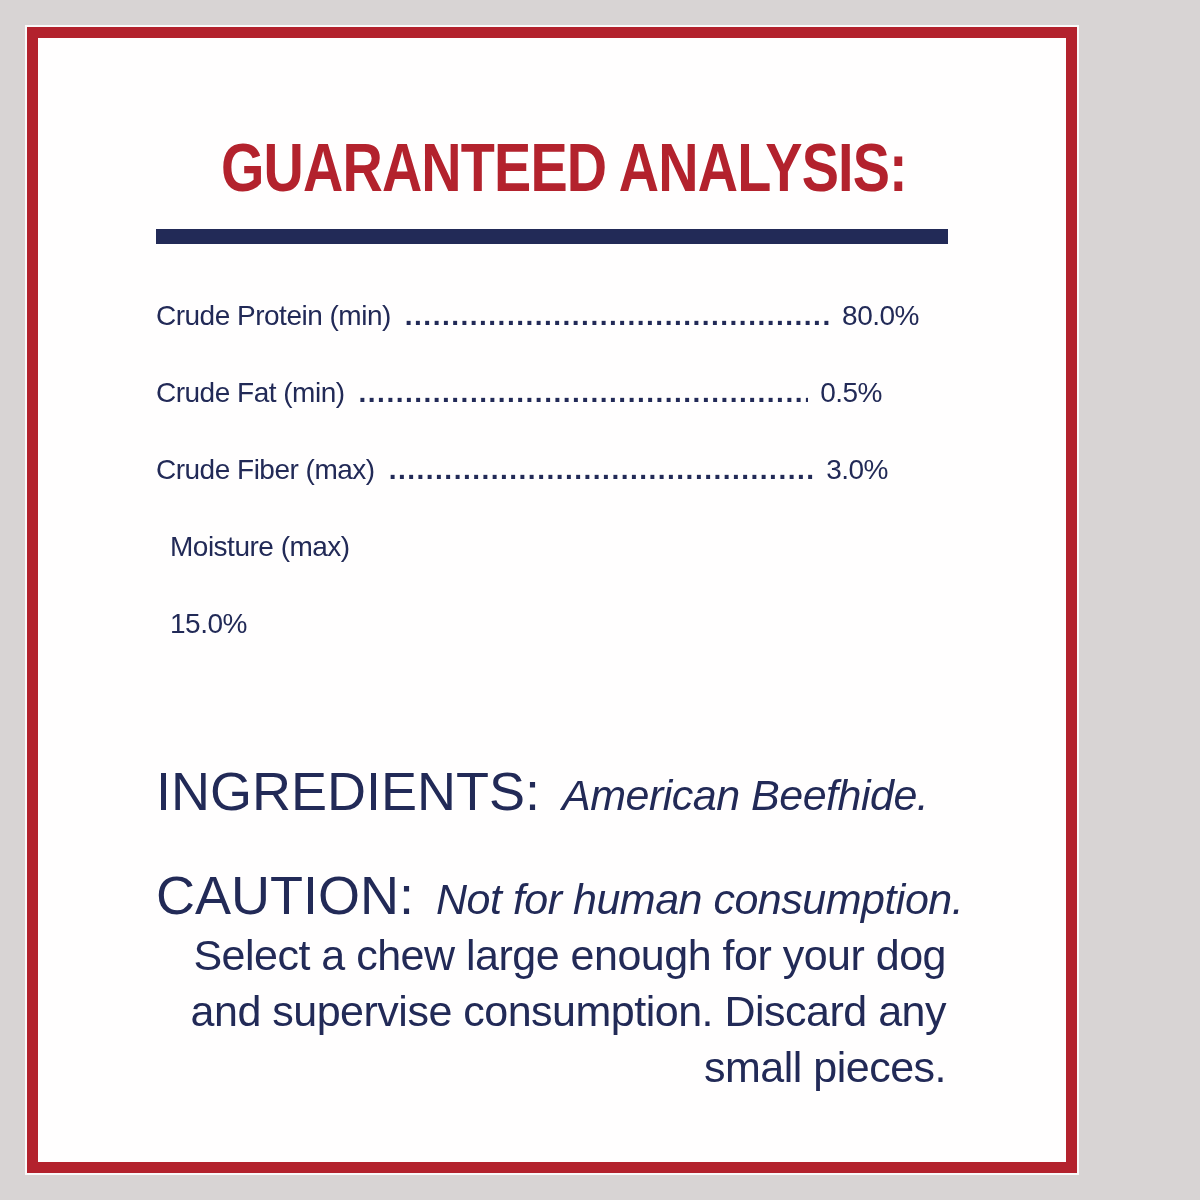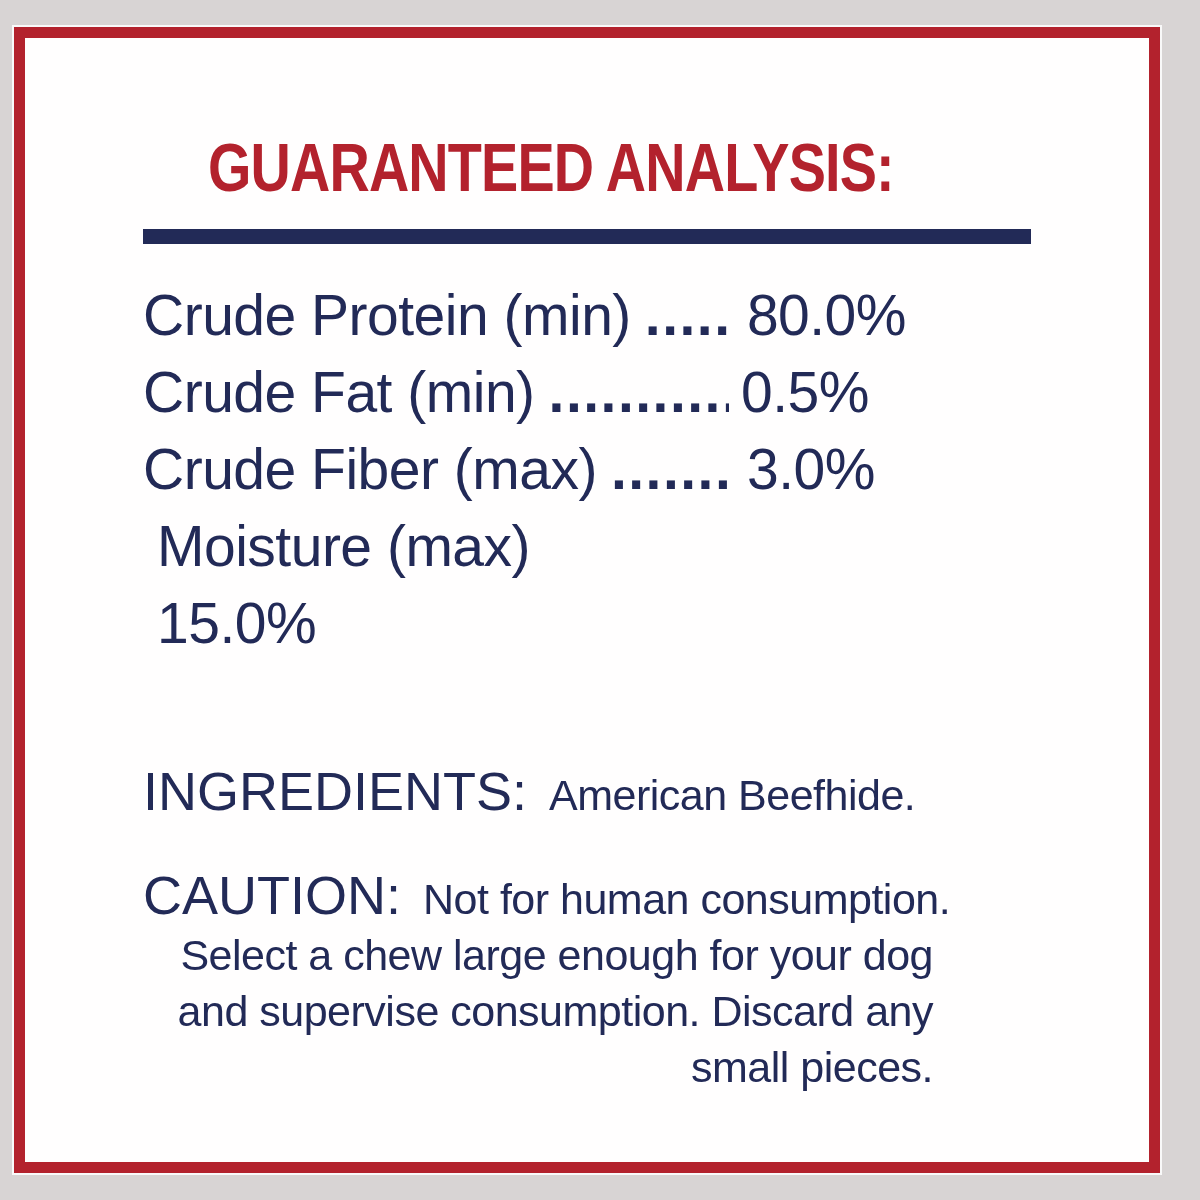--- a/index.html
+++ b/index.html
@@ -10,22 +10,22 @@
   }
   * { margin: 0; padding: 0; box-sizing: border-box; }
   html, body {
     width: 1200px; height: 1200px;
     background: var(--outer-gray);
     font-family: "Liberation Sans", sans-serif;
     overflow: hidden;
   }
   .label-card {
     position: absolute;
-    left: 14px; top: 27px;
-    width: 1146px; height: 1146px;
+    left: 27px; top: 27px;
+    width: 1050px; height: 1146px;
     border: 11px solid var(--red);
     background: var(--card-bg);
     box-shadow: 0 0 0 2px rgba(255,255,255,0.85);
   }
   .content {
     padding: 95px 118px 0 118px;
     color: var(--navy);
   }
   .ga-title {
     color: var(--red);
@@ -43,21 +43,21 @@
     width: 100%;
     height: 15px;
     background: var(--navy);
   }
   .rows { margin-top: 33px; }
   .ga-row {
     display: flex;
     align-items: baseline;
     height: 77px;
     line-height: 77px;
-    font-size: 57px;
+    font-size: 28px;
     letter-spacing: -0.5px;
     white-space: nowrap;
   }
   .ga-row:nth-child(1) { width: 763px; }
   .ga-row:nth-child(2) { width: 726px; }
   .ga-row:nth-child(3) { width: 732px; }
   .ga-row:nth-child(4) { width: 750px; flex-direction: column; }
   .dots {
     flex: 1;
     overflow: hidden;
@@ -71,21 +71,21 @@
     margin-top: 178px;
     font-size: 43px;
     line-height: 56px;
     letter-spacing: -0.5px;
     white-space: nowrap;
   }
   .block-heading {
     font-size: 54px;
     letter-spacing: 0;
   }
-  .inline-text { margin-left: 22px; }
+  .inline-text { margin-left: 22px; font-style: italic; }
   .caution {
     margin-top: 44px;
     font-size: 43px;
     line-height: 56px;
     letter-spacing: -0.5px;
     width: 790px;
   }
   .caution-line { white-space: nowrap; text-align: right; }
 </style>
 </head>

